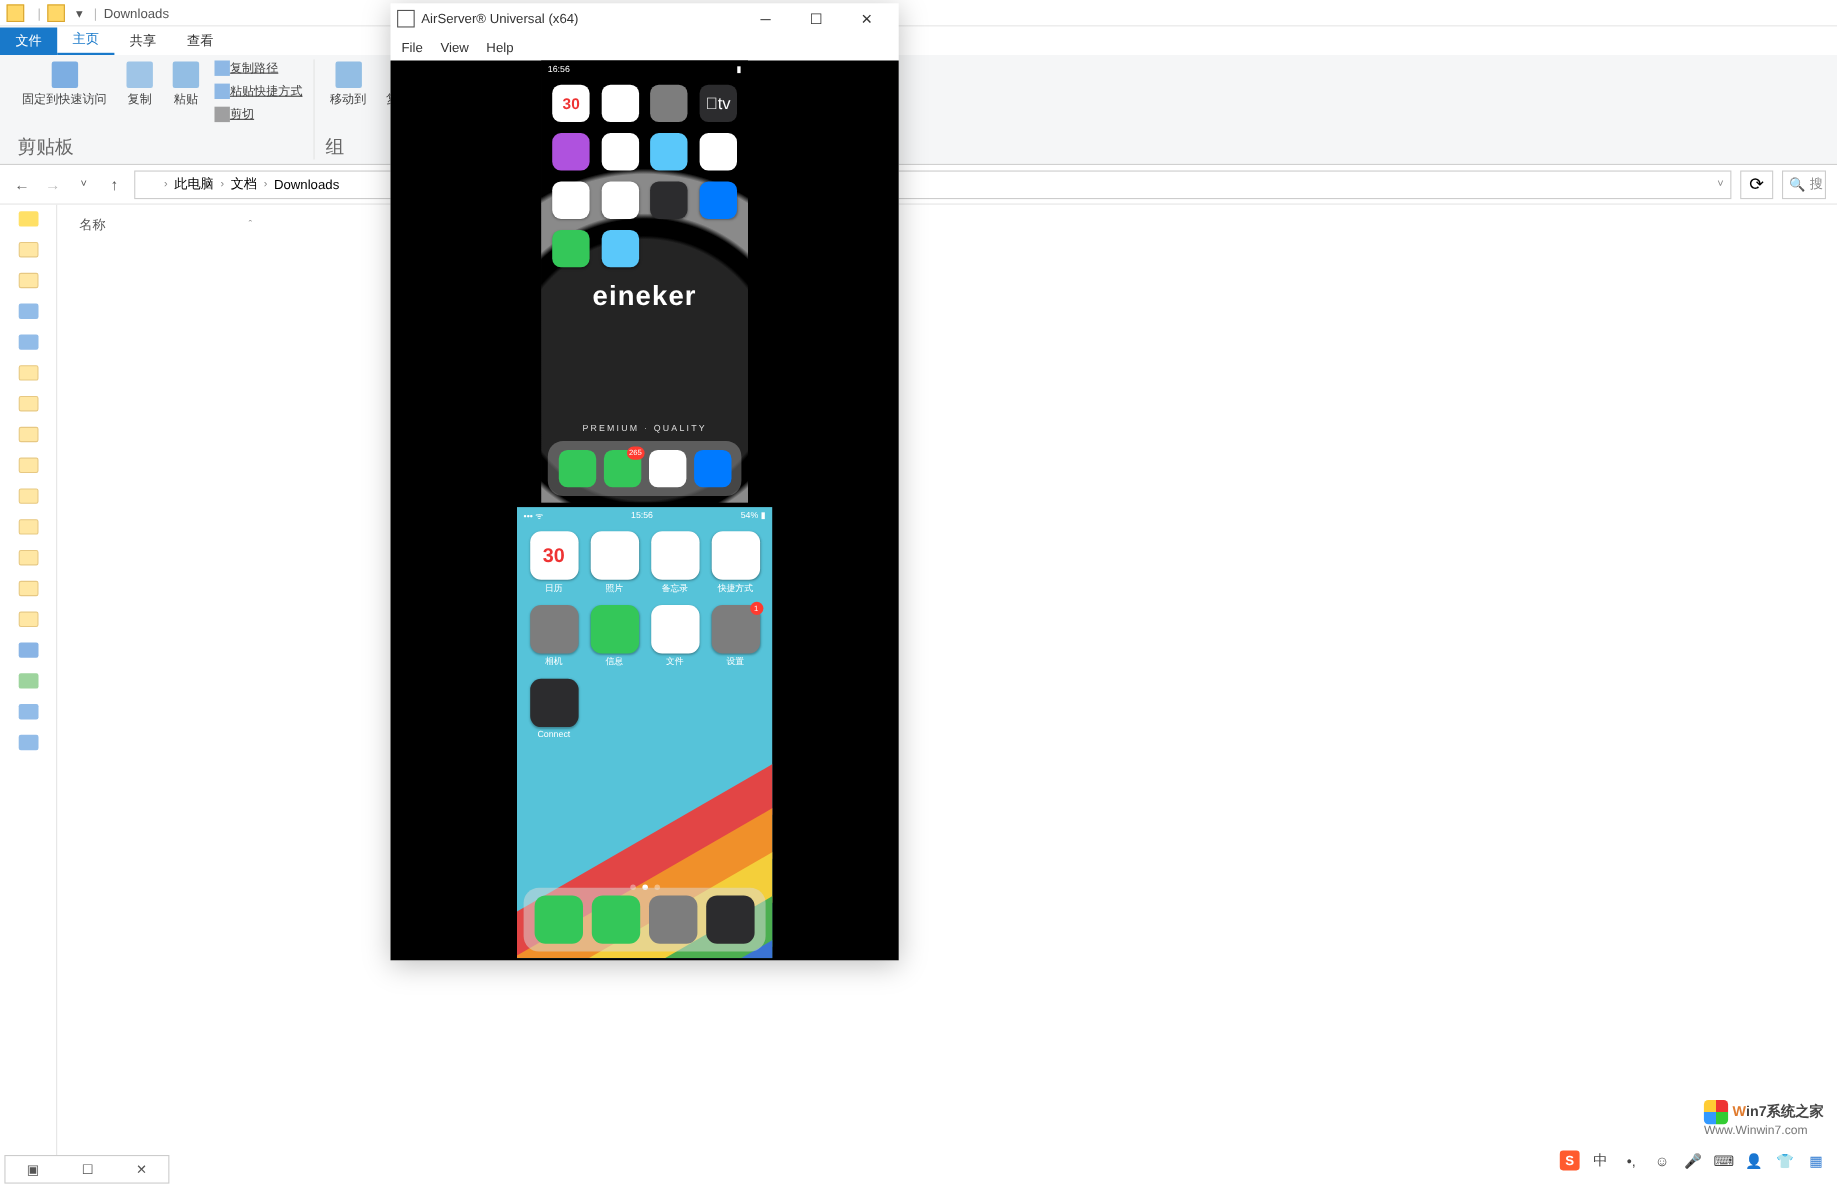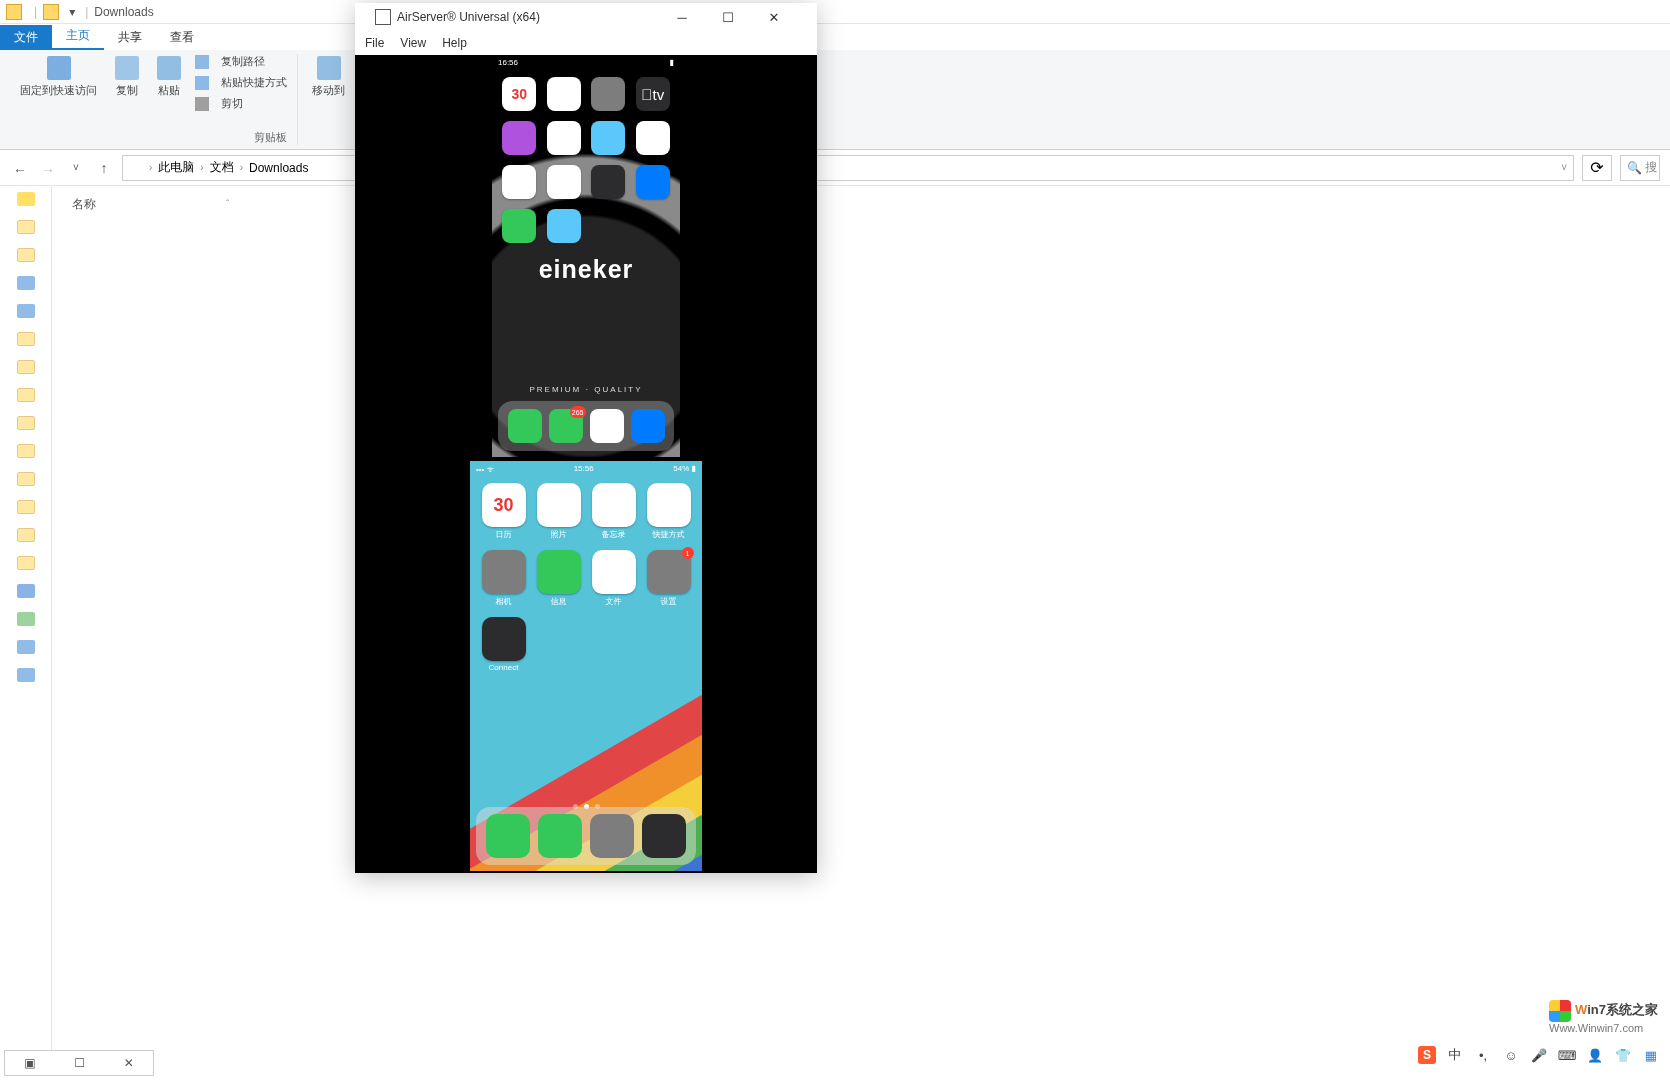--- a/index.html
+++ b/index.html
@@ -18,23 +18,23 @@
 
 .ribbon-body { height:100px; background:#f5f6f7; border-bottom:1px solid #d0d0d0; display:flex; font-size:11px; color:#444; padding:4px 6px; }
 .ribbon-group { display:flex; flex-direction:column; justify-content:space-between; padding:0 10px; border-right:1px solid #e3e3e3; }
 .ribbon-group .row { display:flex; gap:10px; }
 .ribbon-btn { display:flex; flex-direction:column; align-items:center; gap:3px; padding:2px 4px; }
 .ribbon-btn .ic { width:24px; height:24px; background:#4a90d9; border-radius:2px; opacity:.7; }
 .ribbon-btn .ic.pin { background:#4a90d9; }
 .ribbon-btn .ic.copy { background:#7bb0e0; }
 .ribbon-btn .ic.paste { background:#6aa6db; }
 .ribbon-btn .ic.move { background:#6aa6db; }
-.small-btn { display:flex; align-items:center; gap:12px; }
+.small-btn { display:flex; align-items:center; gap:0;text-decoration:underline; }
 .small-btn .sic { width:14px; height:14px; background:#4a90d9; opacity:.6; }
-.grp-label { text-align:right; font-size:11px; color:#666; }
+.grp-label { text-align:left; font-size:17px; color:#666; }
 
 
 .nav-bar { height:36px; display:flex; align-items:center; gap:8px; padding:0 10px; border-bottom:1px solid #e5e5e5; }
 .nav-arrow { width:20px; height:20px; display:flex; align-items:center; justify-content:center; color:#555; font-size:14px; }
 .addr-box { flex:1; height:26px; border:1px solid #ccc; display:flex; align-items:center; padding:0 6px; font-size:12px; gap:6px; }
 .addr-box .chev { color:#888; font-size:10px; }
 .refresh-box { width:30px; height:26px; border:1px solid #ccc; display:flex; align-items:center; justify-content:center; }
 .search-box { width:40px; height:26px; border:1px solid #ccc; display:flex; align-items:center; padding:0 6px; font-size:12px; color:#888; }
 
 
@@ -45,21 +45,21 @@
 .sidebar .si.folder { background:#ffd868; border:1px solid #d8a530; }
 .sidebar .si.pc { background:#3b82d4; }
 .content { flex:1; padding:10px 20px; font-size:12px; color:#333; }
 .col-header { color:#555; padding-bottom:6px; display:flex; align-items:center; gap:130px; }
 
 
 .taskbar-stub { position:absolute; bottom:4px; left:4px; width:150px; height:26px; background:#fff; border:1px solid #ccc; display:flex; align-items:center; justify-content:space-around; font-size:12px; color:#555; }
 
 
 .airserver { position:absolute; left:355px; top:3px; width:462px; height:870px; background:#fff; box-shadow:0 4px 24px rgba(0,0,0,.25); display:flex; flex-direction:column; }
-.as-title { height:28px; display:flex; align-items:center; padding:0 20px; font-size:12px; color:#333; }
+.as-title { height:28px; display:flex; align-items:center; padding:0 6px; font-size:12px; color:#333; }
 .as-title .ic { width:16px; height:16px; border:1px solid #555; margin-right:6px; }
 .as-title .spacer { flex:1; }
 .as-title .wbtn { width:46px; height:28px; display:flex; align-items:center; justify-content:center; font-size:13px; }
 .as-menu { height:24px; padding:0 10px; display:flex; gap:16px; align-items:center; font-size:12px; color:#333; }
 .as-body { flex:1; background:#000; position:relative; overflow:hidden; }
 
 
 .phone { position:absolute; left:50%; transform:translateX(-50%); background:#111; }
 .phone1 { top:0; width:188px; height:402px; }
 .phone2 { top:406px; width:232px; height:410px; }

